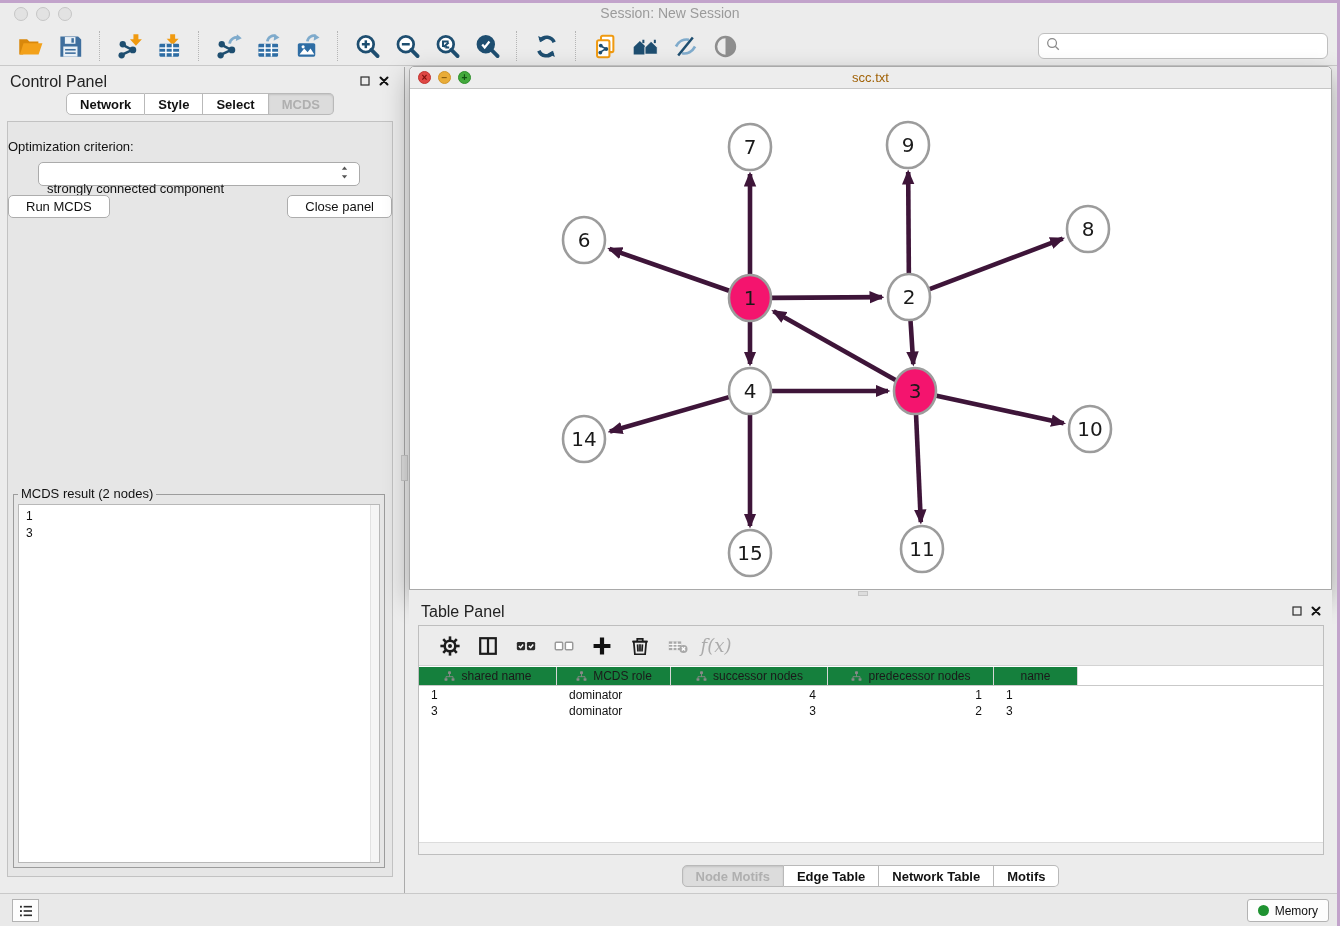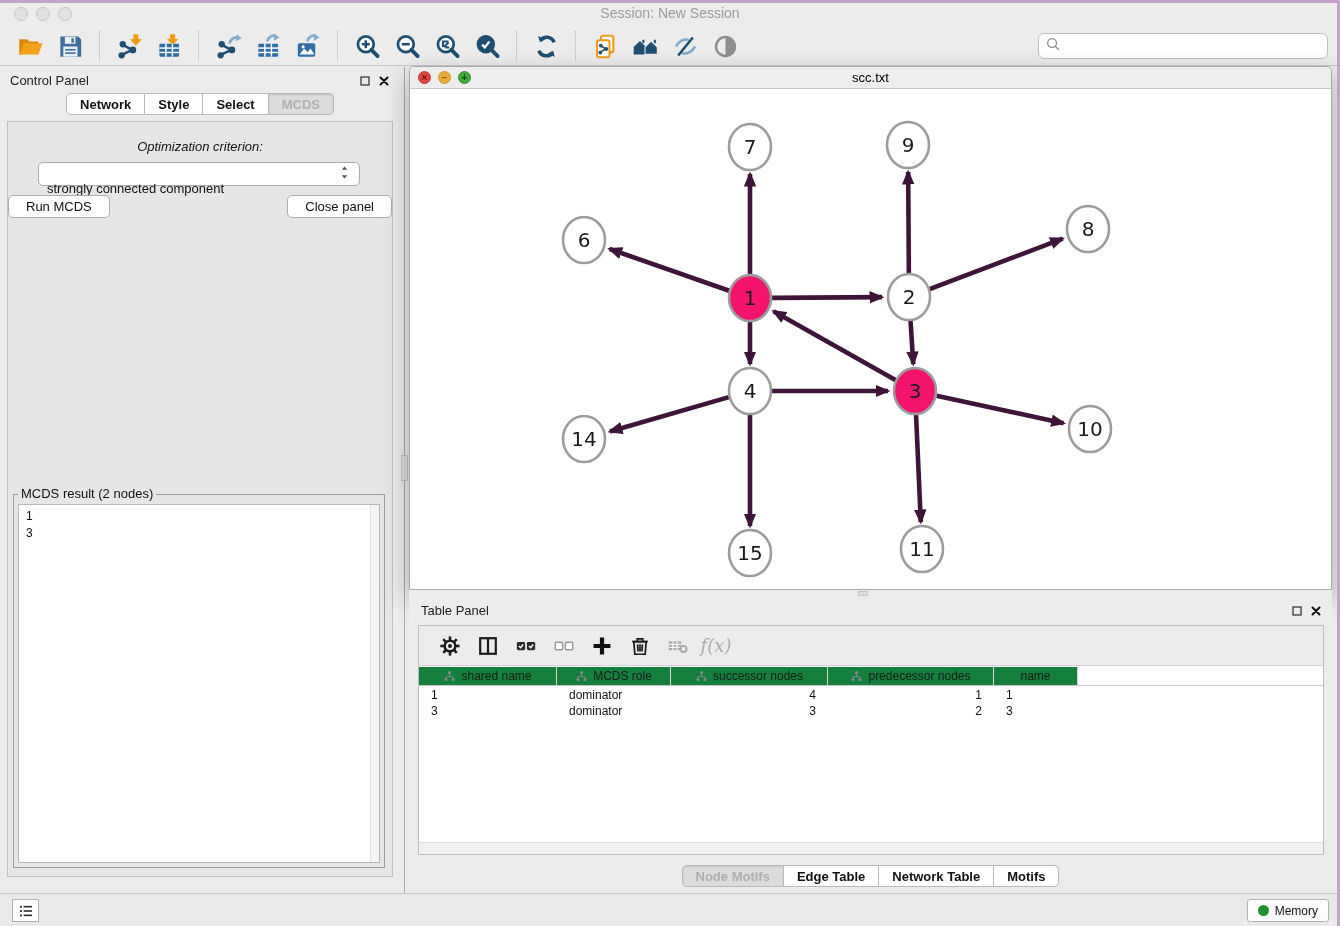--- a/index.html
+++ b/index.html
@@ -22,32 +22,32 @@
   .tb-btn { width:40px; height:34px; border:none; background:transparent; display:flex; align-items:center; justify-content:center; cursor:pointer; }
   .tb-btn svg { width:27px; height:27px; }
   .tb-sep { width:1px; height:30px; border-left:1px dotted #B5B5B5; margin:0 9px; }
   .search-wrap { position:absolute; right:12px; top:6px; width:290px; height:26px; background:#fff; border:1px solid #BFBFBF; border-radius:6px; display:flex; align-items:center; padding:0 6px; }
   .search-wrap svg { width:17px; height:17px; flex:0 0 auto; }
   .search-wrap input { border:none; outline:none; flex:1; height:20px; font-size:13px; margin-left:4px; background:transparent; }
 
   
   .control-panel { position:absolute; left:0; top:67px; width:400px; bottom:33px; background:#ECECEC; }
   .panel-header { position:relative; height:26px; }
-  .panel-title { position:absolute; left:10px; top:6px; font-size:13px; color:#222; }
+  .panel-title { position:absolute; left:10px; top:6px; font-size:16px; color:#222; }
   .panel-btns { position:absolute; right:10px; top:6px; display:flex; gap:7px; align-items:center; }
   .panel-btns svg { width:12px; height:12px; cursor:pointer; }
 
   .tabs-row { display:flex; justify-content:center; }
   .tab { height:22px; padding:0 13px; background:#fff; border:1px solid #B9B9B9; border-left-width:0; font-size:13px; font-weight:600; color:#111; cursor:pointer; font-family:"Liberation Sans",sans-serif; }
   .tab:first-child { border-left-width:1px; border-radius:5px 0 0 5px; }
   .tab:last-child { border-radius:0 5px 5px 0; }
   .tab.active { background:#DCDCDC; color:#AFAFAF; box-shadow:inset 0 1px 2px rgba(0,0,0,0.12); }
 
   .mcds-body { position:absolute; left:7px; right:7px; top:54px; bottom:16px; background:#E6E6E6; border:1px solid #C2C2C2; }
-  .opt-label { position:absolute; top:17px; left:0; right:0; text-align:center; font-size:13px; color:#111;font-style:italic; }
+  .opt-label { position:absolute; top:17px; left:0; right:0; text-align:left; font-size:13px; color:#111; }
   .cp-select { position:absolute; left:30px; right:32px; top:40px; height:24px; background:#fff; border:1px solid #ABABAB; border-radius:5px; display:flex; align-items:center; padding:0 8px; cursor:pointer; }
   .cp-select .sel-text { flex:1; font-size:13px; color:#111;margin-top:28px; }
   .cp-select svg { width:13px; height:15px; }
   .btn-row { position:absolute; top:73px; left:0; right:0; display:flex; justify-content:space-between; gap:15px; }
   .push-btn { height:23px; padding:0 17px; background:#fff; border:1px solid #ADADAD; border-radius:5px; font-size:13px; color:#111; cursor:pointer; font-family:"Liberation Sans",sans-serif; }
 
   .result-fieldset { position:absolute; left:5px; right:7px; top:372px; bottom:8px; border:1px solid #9C9C9C; }
   .result-legend { position:absolute; top:-9px; left:4px; background:#E6E6E6; padding:0 3px; font-size:13px; color:#111; }
   .result-area { position:absolute; left:4px; right:4px; top:9px; bottom:4px; background:#fff; border:1px solid #B8B8B8; }
   .result-area pre { font-family:"Liberation Sans",sans-serif; font-size:12px; line-height:17px; margin:3px 0 0 7px; color:#111; }
@@ -60,21 +60,21 @@
 
   
   .network-window { position:absolute; left:409px; top:66px; width:923px; height:524px; background:#fff; border:1px solid #A9A9A9; border-radius:5px 5px 0 0; box-shadow:0 10px 26px rgba(0,0,0,0.30); }
   .nw-titlebar { position:absolute; left:0; top:0; right:0; height:22px; background:#EDEDED; border-bottom:1px solid #C6C6C6; border-radius:5px 5px 0 0; }
   .traffic-nw { position:absolute; left:8px; top:4px; display:flex; gap:7px; }
   .tl { width:13px; height:13px; border-radius:50%; display:flex; align-items:center; justify-content:center; font-size:10px; font-weight:700; cursor:pointer; }
   .tl-red { background:#DF4744; border:1px solid #C1342F; color:#7E100D; }
   .tl-yellow { background:#E9AC38; border:1px solid #D1962B; color:#8A5D10; }
   .tl-green { background:#43A93C; border:1px solid #2F8F2C; color:#115214; }
   .tl span { line-height:1; transform:translateY(-0.5px); }
-  .nw-title { position:absolute; left:0; right:0; top:3px; text-align:center; font-size:13px; color:#000000; }
+  .nw-title { position:absolute; left:0; right:0; top:3px; text-align:center; font-size:13px; color:#a16207; }
   .nw-canvas { position:absolute; left:0; top:23px; right:0; bottom:0; background:#fff; overflow:hidden; }
   .nw-canvas svg { display:block; }
 
   
   .h-splitter { position:absolute; left:409px; top:590px; width:923px; height:7px; background:#ECECEC; }
   .h-handle { position:absolute; left:449px; top:1px; width:10px; height:5px; background:#DDDDDD; border:1px solid #C4C4C4; }
 
   
   .table-panel { position:absolute; left:409px; top:597px; width:923px; bottom:33px; background:#ECECEC; }
   .table-box { position:absolute; left:9px; right:8px; top:28px; height:230px; background:#fff; border:1px solid #BEBEBE; }

